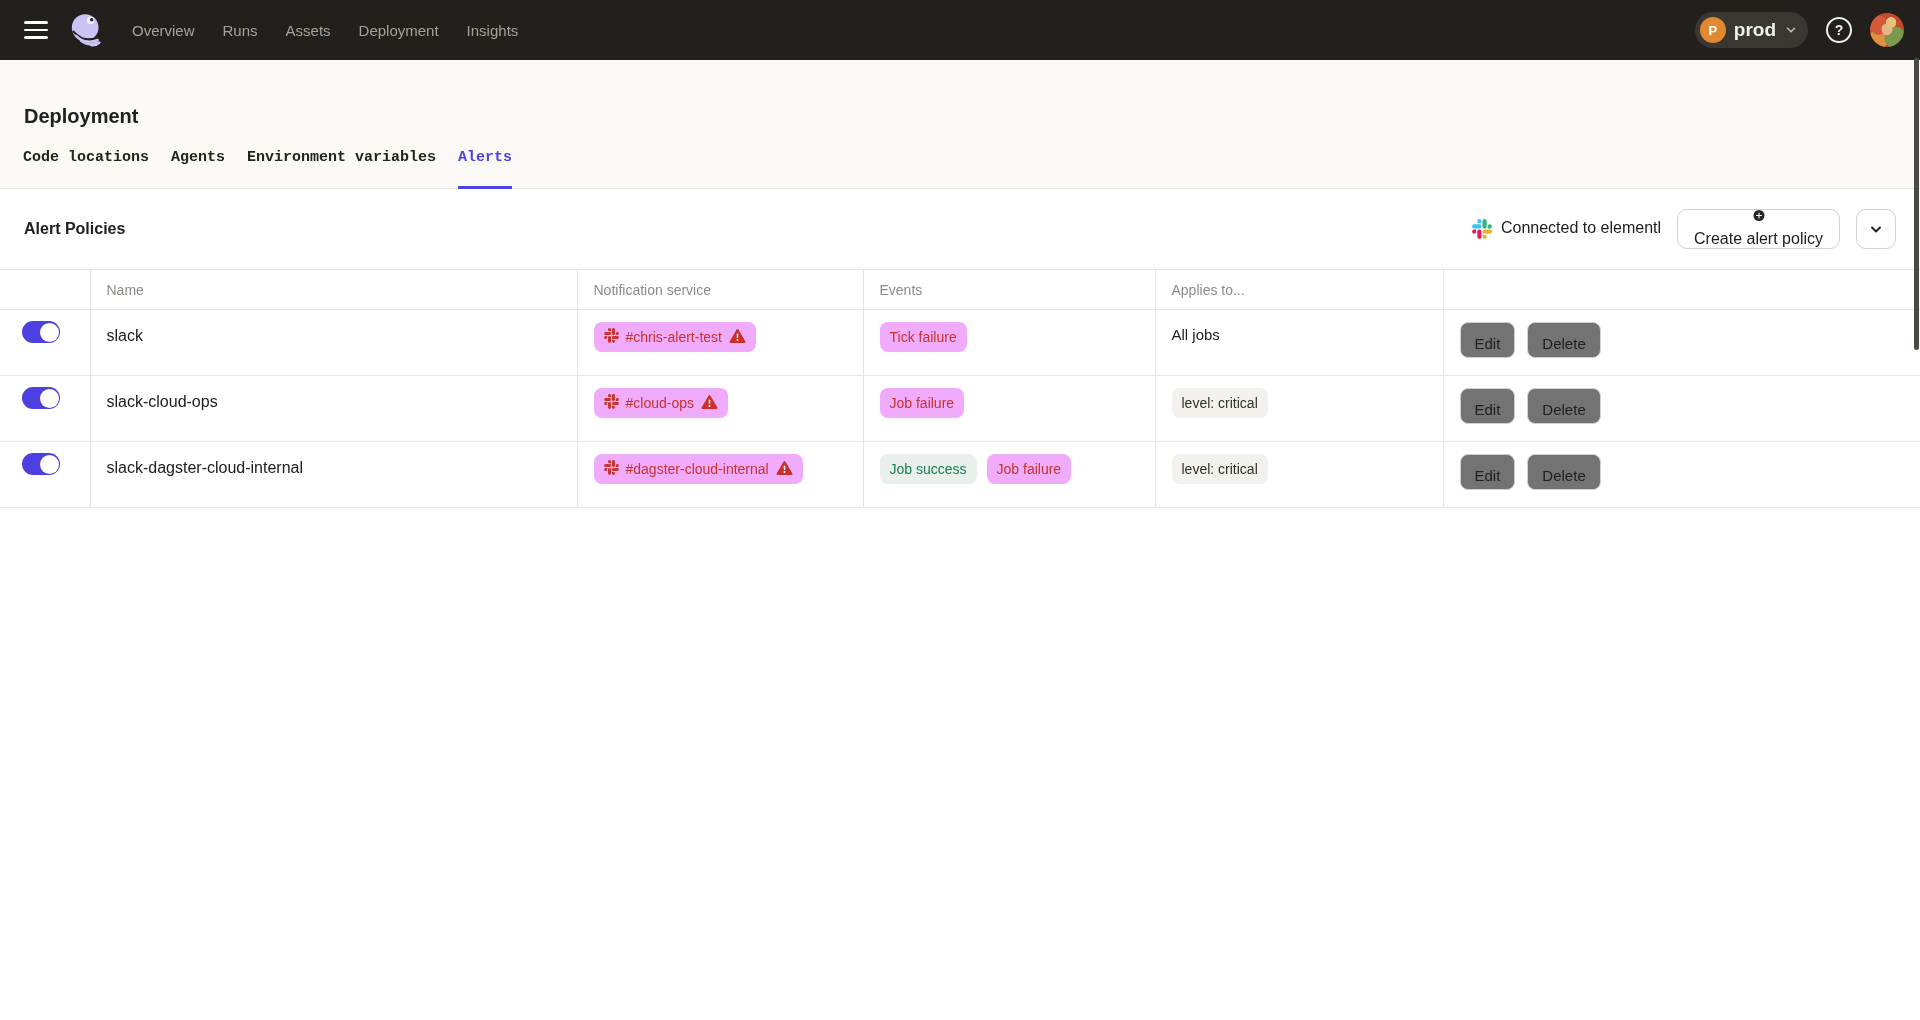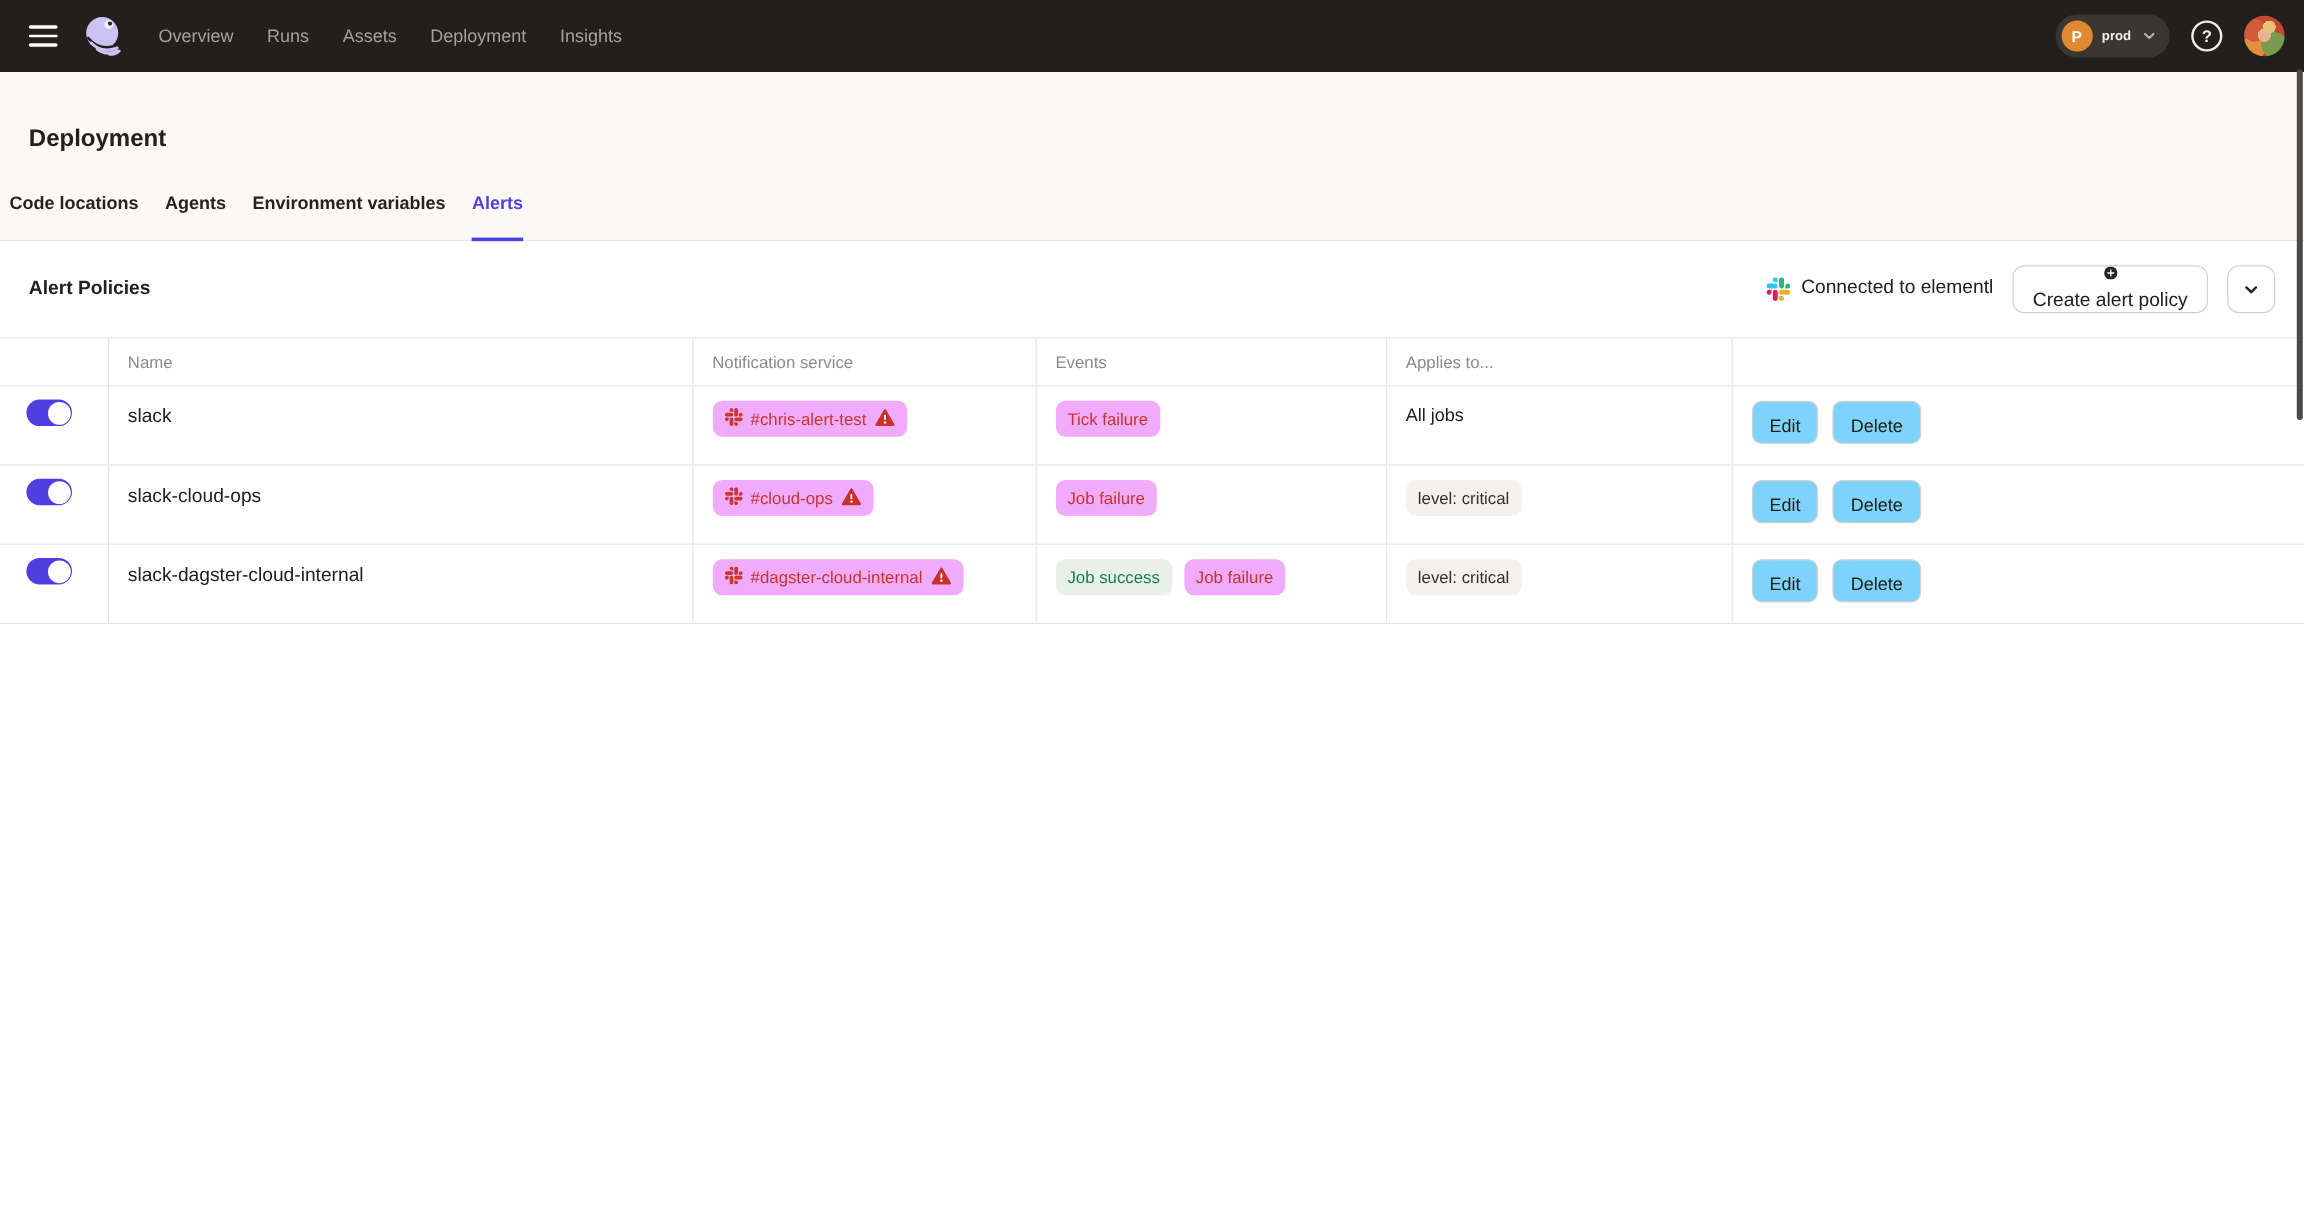--- a/index.html
+++ b/index.html
@@ -19,37 +19,37 @@
   .search-icon-wrap { width:36px; height:36px; border-radius:50%; background:#2D2B28; display:grid; place-items:center; flex:none; }
   .search input { flex:1; min-width:0; background:transparent; border:none; outline:none; color:#ECEAE7;
     font-size:15px; padding:0 8px; font-family:inherit; }
   .search input::placeholder { color:#D9D7D4; }
   .kbd { width:24px; height:24px; border-radius:6px; background:#514E49; color:#DFDDDA; font-size:13px;
     display:grid; place-items:center; margin-right:7px; flex:none; }
   .deploy { height:36px; background:#3A3733; border-radius:18px; display:flex; align-items:center;
     gap:8px; padding:0 10px 0 5px; cursor:pointer; border:none; font-family:inherit; }
   .deploy-initial { width:26px; height:26px; border-radius:50%; background:#E08930; color:#fff;
     font-weight:700; font-size:13px; display:grid; place-items:center; }
-  .deploy-label { color:#F2F0ED; font-size:11px; font-weight:600; }
+  .deploy-label { color:#F2F0ED; font-size:19px; font-weight:600; }
   .help { width:26px; height:26px; border-radius:50%; border:2px solid #EFEDEA; color:#EFEDEA;
     display:grid; place-items:center; font-size:14px; font-weight:700; cursor:pointer; background:transparent; }
   .avatar { width:34px; height:34px; border-radius:50%; cursor:pointer;
     background:
       radial-gradient(circle at 62% 28%, #e7c27a 0 16%, rgba(0,0,0,0) 17%),
       radial-gradient(circle at 50% 48%, #e8b48c 0 22%, rgba(0,0,0,0) 23%),
       radial-gradient(circle at 26% 36%, #d45a3a 0 28%, rgba(0,0,0,0) 29%),
       radial-gradient(circle at 74% 72%, #7a9a4e 0 30%, rgba(0,0,0,0) 31%),
       radial-gradient(circle at 24% 78%, #e0913f 0 26%, rgba(0,0,0,0) 27%),
       #c24a2e; }
 
   
   .band { background:#FAF9F6; }
   .page-head { padding:44px 24px 0; }
   .title { font-size:20px; font-weight:700; color:#21201D; line-height:24px; }
-  .tabs { display:flex; gap:22px; padding:0 8px; margin-top:32px; border-bottom:1px solid #E7E5E2; }
+  .tabs { display:flex; gap:22px; padding:0 23px; margin-top:20px; border-bottom:1px solid #E7E5E2;font-family:Liberation Mono, monospace; }
   .tab { font-size:15px; font-weight:600; color:#26231F; padding-bottom:20px; line-height:20px;
     cursor:pointer; position:relative; }
   .tab.active { color:#4F43E0; }
   .tab.active::after { content:''; position:absolute; left:0; right:0; bottom:-1px; height:3px; background:#4F43E0; }
 
   
   .toolbar { height:80px; display:flex; align-items:center; padding:0 24px; background:#fff; }
   .toolbar-heading { font-size:16px; font-weight:700; color:#21201D;text-align:right; }
   .toolbar-right { margin-left:auto; display:flex; align-items:center; gap:16px; }
   .connected { display:flex; align-items:flex-start; gap:9px; font-size:16px; color:#21201D; }
@@ -67,21 +67,21 @@
   .switch { width:38px; height:22px; border-radius:11px; background:#4E3FE0; border:none; position:relative; cursor:pointer; display:block; }
   .switch .knob { position:absolute; right:1.5px; top:1.5px; width:19px; height:19px; border-radius:50%; background:#fff; }
   .row-name { font-size:16px; color:#21201D; line-height:22px; display:inline-block; padding-top:3px; }
   .chip { display:inline-flex; align-items:center; gap:7px; border-radius:8px; padding:0 10px; height:30px; font-size:14px; white-space:nowrap; }
   .chip-red { background:#f0abfc; color:#C5352D; }
   .chip-green { background:#E9EFEA; color:#17804F; }
   .chip-gray { background:#F2F1EE; color:#33302C; }
   .cell-events .chip + .chip { margin-left:10px; }
   .applies-plain { font-size:15px; color:#21201D; display:inline-block; padding-top:4px; }
   .cell-applies .chip-gray { font-size:14px; }
-  .action-btn { height:36px; padding:12px 14px; border-radius:8px; border:1px solid #D3D1CD; background:#7dd3fc;
+  .action-btn { height:36px; padding:12px 14px; border-radius:8px; border:1px solid #D3D1CD; background:#737373;
     font-size:15px; color:#21201D; cursor:pointer; font-family:inherit; }
   .cell-actions .action-btn + .action-btn { margin-left:12px; }
 
   .scroll-thumb { position:absolute; top:58px; right:1px; width:5px; height:292px; background:#4B4946; border-radius:3px; }
 </style>
 </head>
 <body>
 
 <header class="topbar">
   <button class="hamburger">

